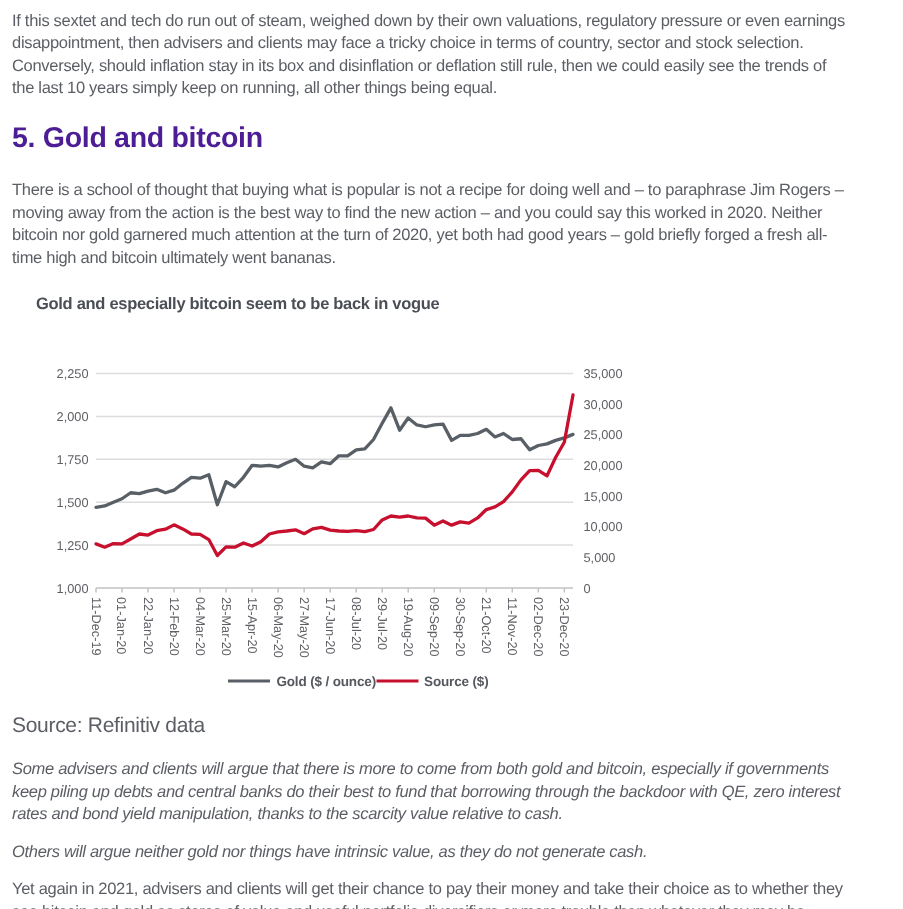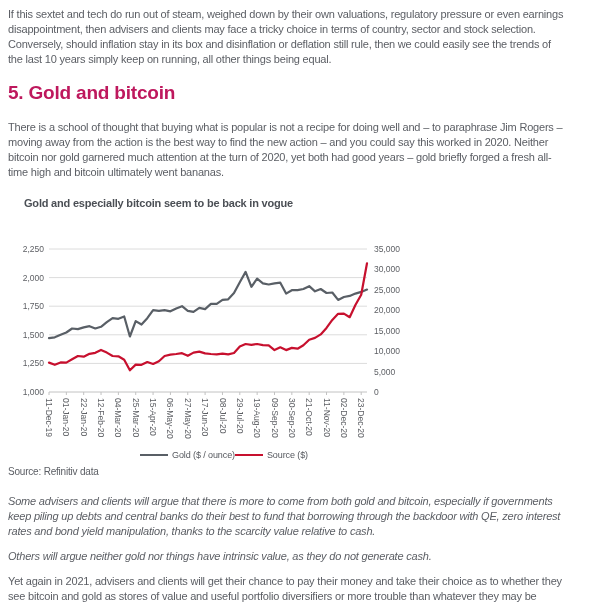--- a/index.html
+++ b/index.html
@@ -7,38 +7,38 @@
     width:602px;height:606px;overflow:hidden;
     font-family:"Liberation Sans",sans-serif;
     padding:7px 8px 0;box-sizing:border-box;
   }
   p.body-par{
     font-size:11px;line-height:15px;letter-spacing:-0.2px;
     color:#5b5e64;margin:0 0 15px;white-space:pre;
   }
   h2.section-heading{
     font-size:19px;line-height:22px;font-weight:600;
-    color:#be185d;margin:8px 0 16px;letter-spacing:-0.2px;
+    color:#4c1d95;margin:8px 0 16px;letter-spacing:-0.2px;
   }
   .chart-title{
     font-size:11px;line-height:15px;font-weight:bold;
     color:#4b4f55;margin:16px;letter-spacing:-0.2px;white-space:pre;
   }
-  .chart-wrap{width:430px;margin:1px;}
+  .chart-wrap{width:430px;margin:16px;}
   svg.chart{display:block;}
   text.ax{font-size:8.5px;fill:#5e6065;font-family:"Liberation Sans",sans-serif;}
   .legend-row{
-    display:flex;justify-content:center;align-items:flex-end;
-    margin-top:3px;height:12px;width:430px;
+    display:flex;justify-content:center;align-items:center;
+    margin-top:3px;height:12px;width:430px;font-weight:bold;
   }
   .legend-item{display:flex;align-items:center;gap:4px;}
   .legend-swatch{display:inline-block;width:28px;height:2.6px;}
   .legend-label{font-size:9px;color:#55585e;letter-spacing:-0.1px;}
   p.source-note{
-    font-size:10px;line-height:15px;color:#5b5e64;
+    font-size:14px;line-height:15px;color:#5b5e64;
     margin:4px 0 15px;letter-spacing:-0.2px;white-space:pre;
   }
   p.tight{margin-bottom:10px;font-style:italic;}
 </style>
 </head>
 <body>
 
 <p class="body-par">If this sextet and tech do run out of steam, weighed down by their own valuations, regulatory pressure or even earnings
 disappointment, then advisers and clients may face a tricky choice in terms of country, sector and stock selection.
 Conversely, should inflation stay in its box and disinflation or deflation still rule, then we could easily see the trends of

